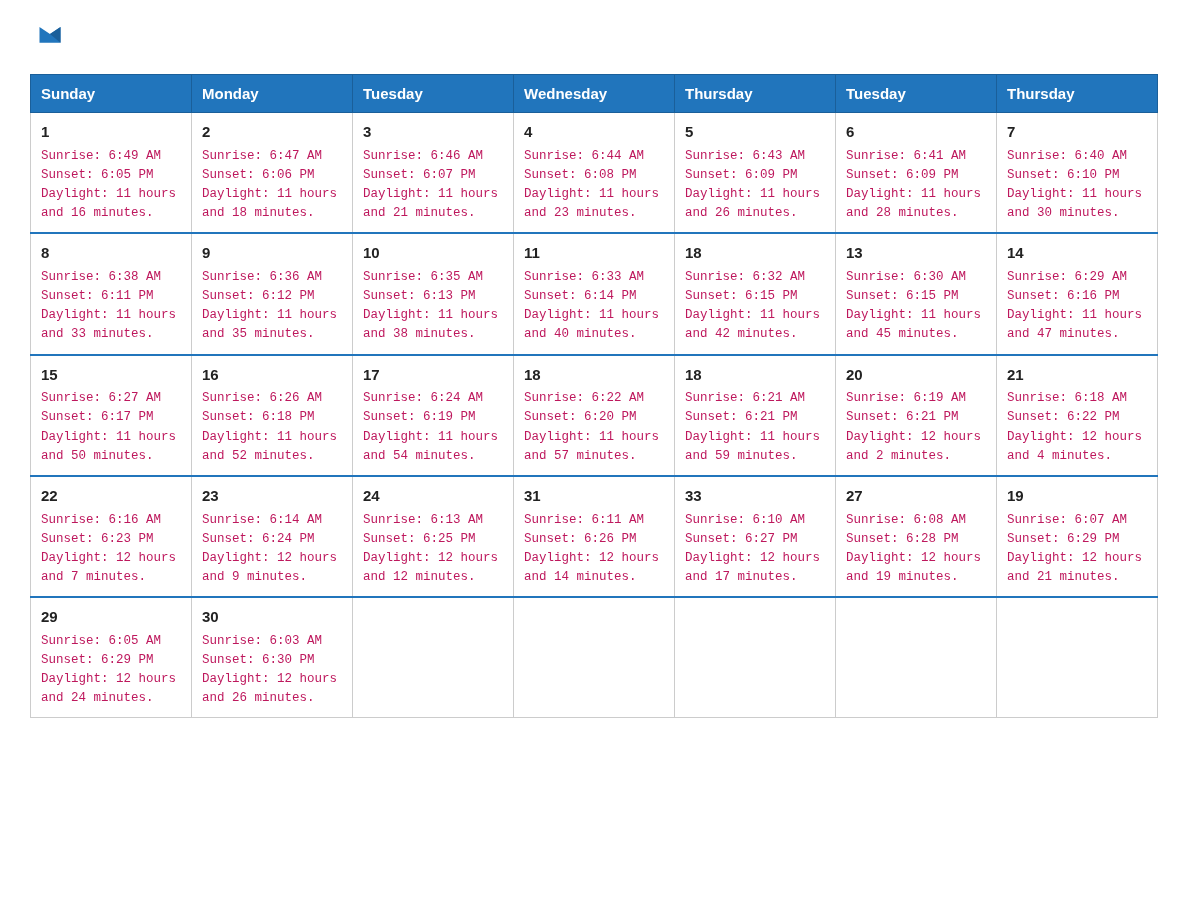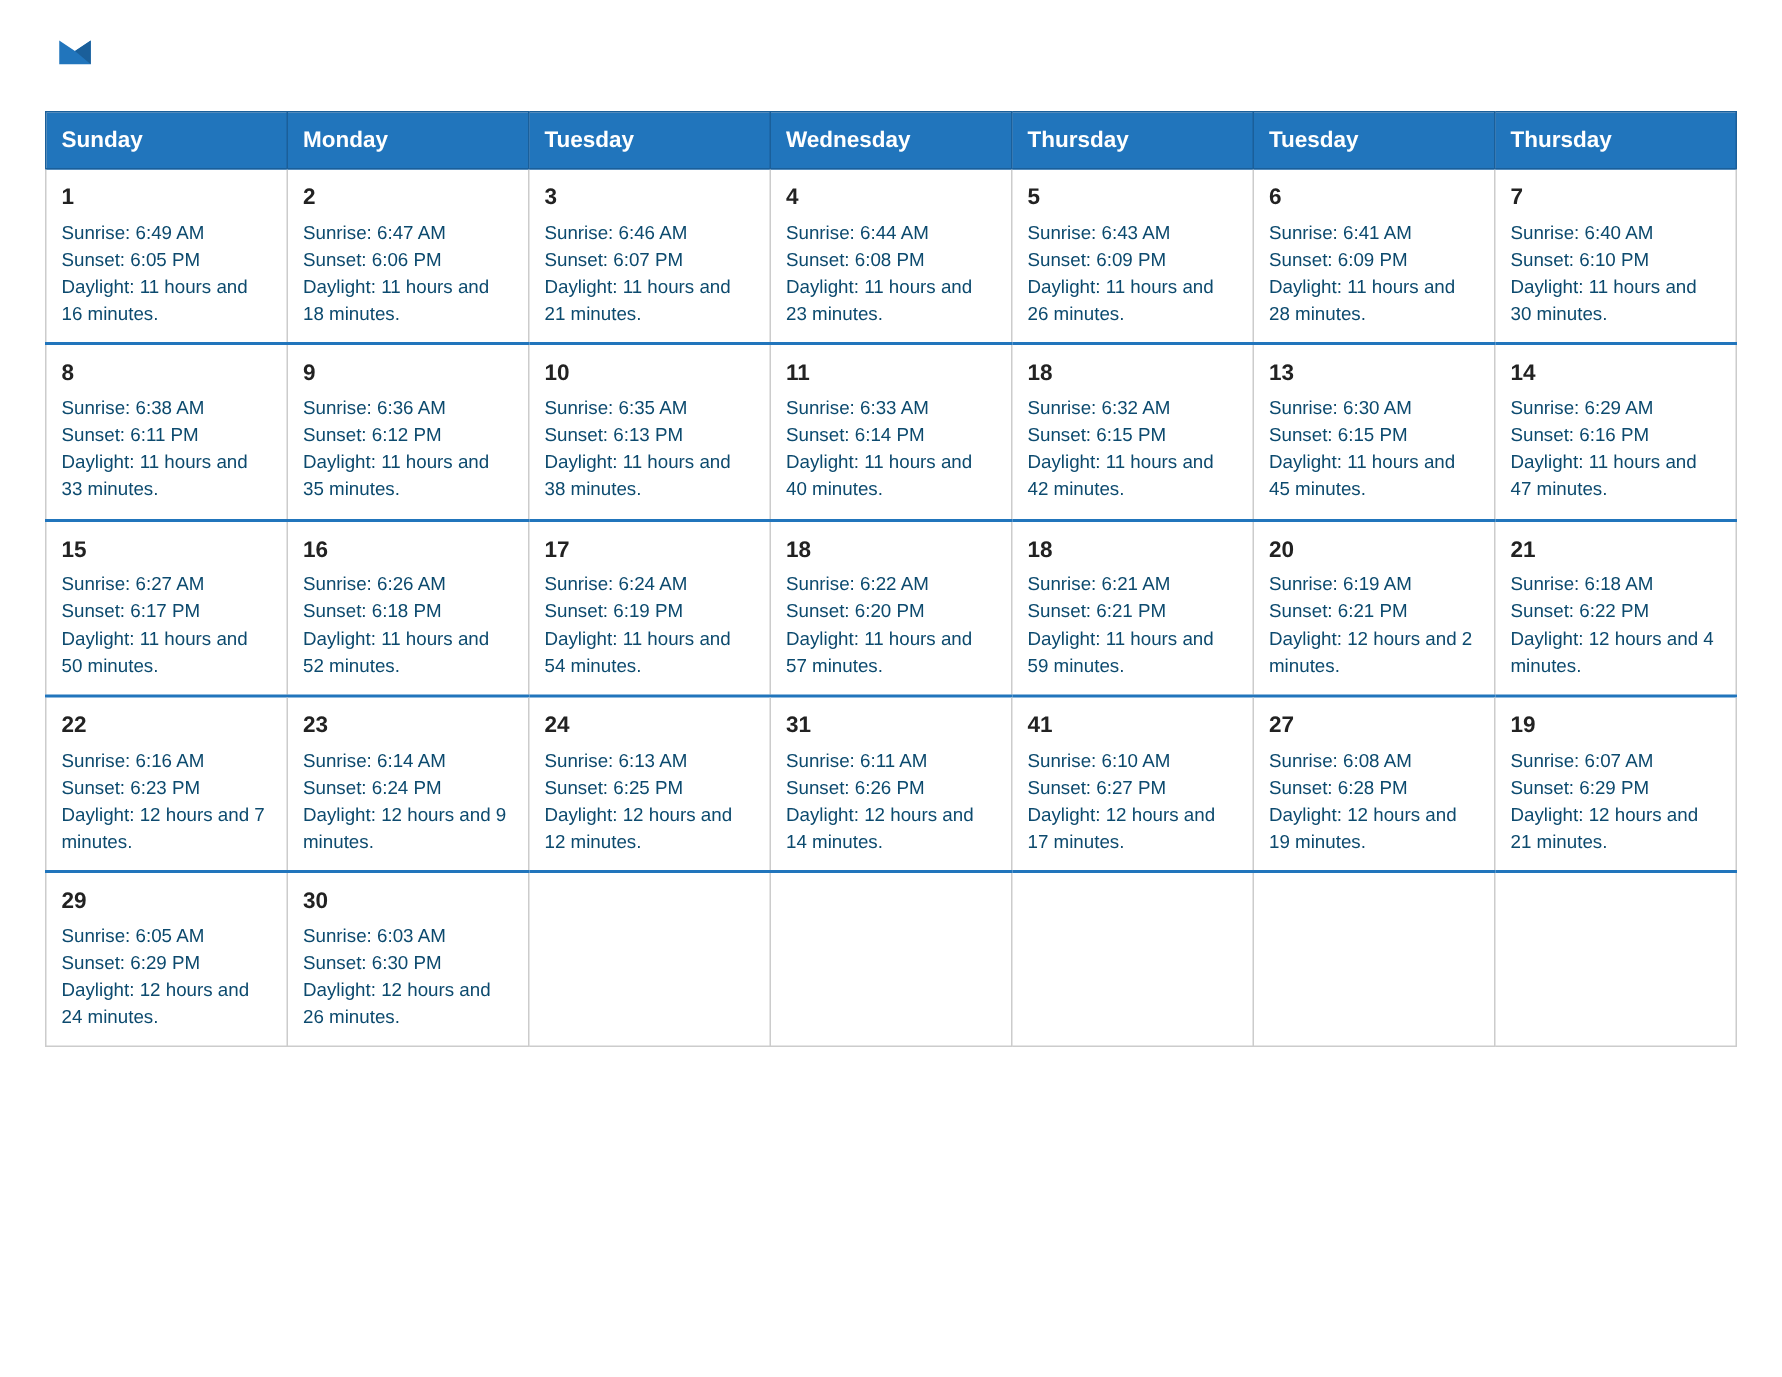--- a/index.html
+++ b/index.html
@@ -88,22 +88,23 @@
 
     .day-number {
       font-size: 15px;
       font-weight: bold;
       color: #222;
       display: block;
       margin-bottom: 3px;
     }
 
     .day-info {
-      color: #0c4a6e;
+      color: #be185d;
       font-size: 12.5px;
+      font-family: Liberation Mono, monospace;
     }
 
     .empty-cell {
       background: #fff;
     }
 
     .row-separator td {
       border-top: 2px solid #2175bc;
     }
   </style>
@@ -245,21 +246,21 @@
       </td>
         <td>
         <span class="day-number">24</span>
         <span class="day-info">Sunrise: 6:13 AM<br>Sunset: 6:25 PM<br>Daylight: 12 hours and 12 minutes.</span>
       </td>
         <td>
         <span class="day-number">31</span>
         <span class="day-info">Sunrise: 6:11 AM<br>Sunset: 6:26 PM<br>Daylight: 12 hours and 14 minutes.</span>
       </td>
         <td>
-        <span class="day-number">41</span>
+        <span class="day-number">33</span>
         <span class="day-info">Sunrise: 6:10 AM<br>Sunset: 6:27 PM<br>Daylight: 12 hours and 17 minutes.</span>
       </td>
         <td>
         <span class="day-number">27</span>
         <span class="day-info">Sunrise: 6:08 AM<br>Sunset: 6:28 PM<br>Daylight: 12 hours and 19 minutes.</span>
       </td>
         <td>
         <span class="day-number">19</span>
         <span class="day-info">Sunrise: 6:07 AM<br>Sunset: 6:29 PM<br>Daylight: 12 hours and 21 minutes.</span>
       </td>

